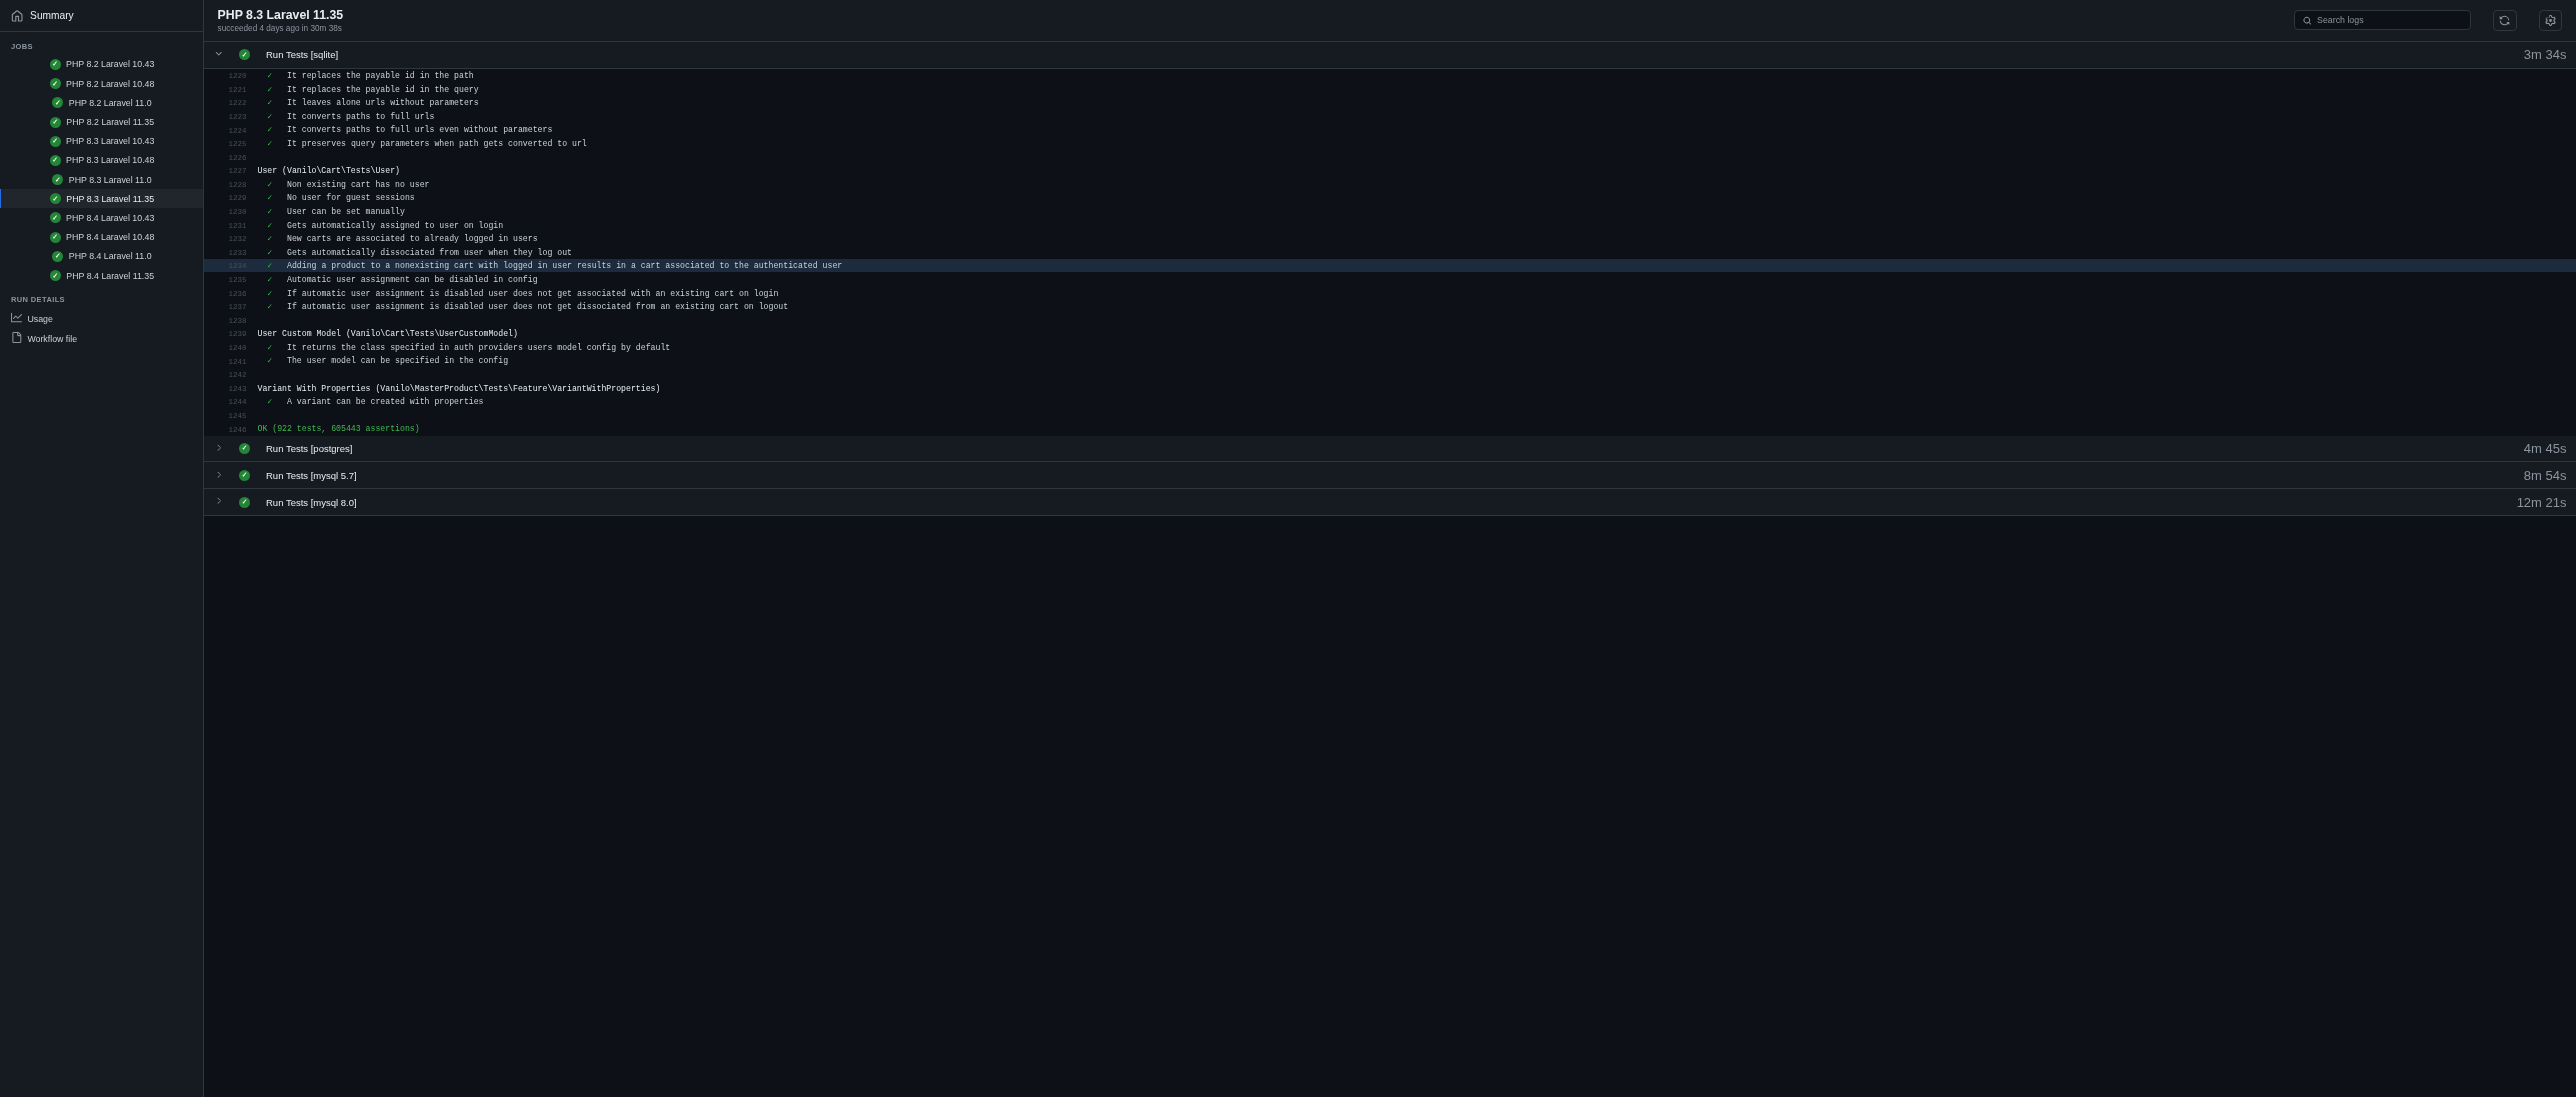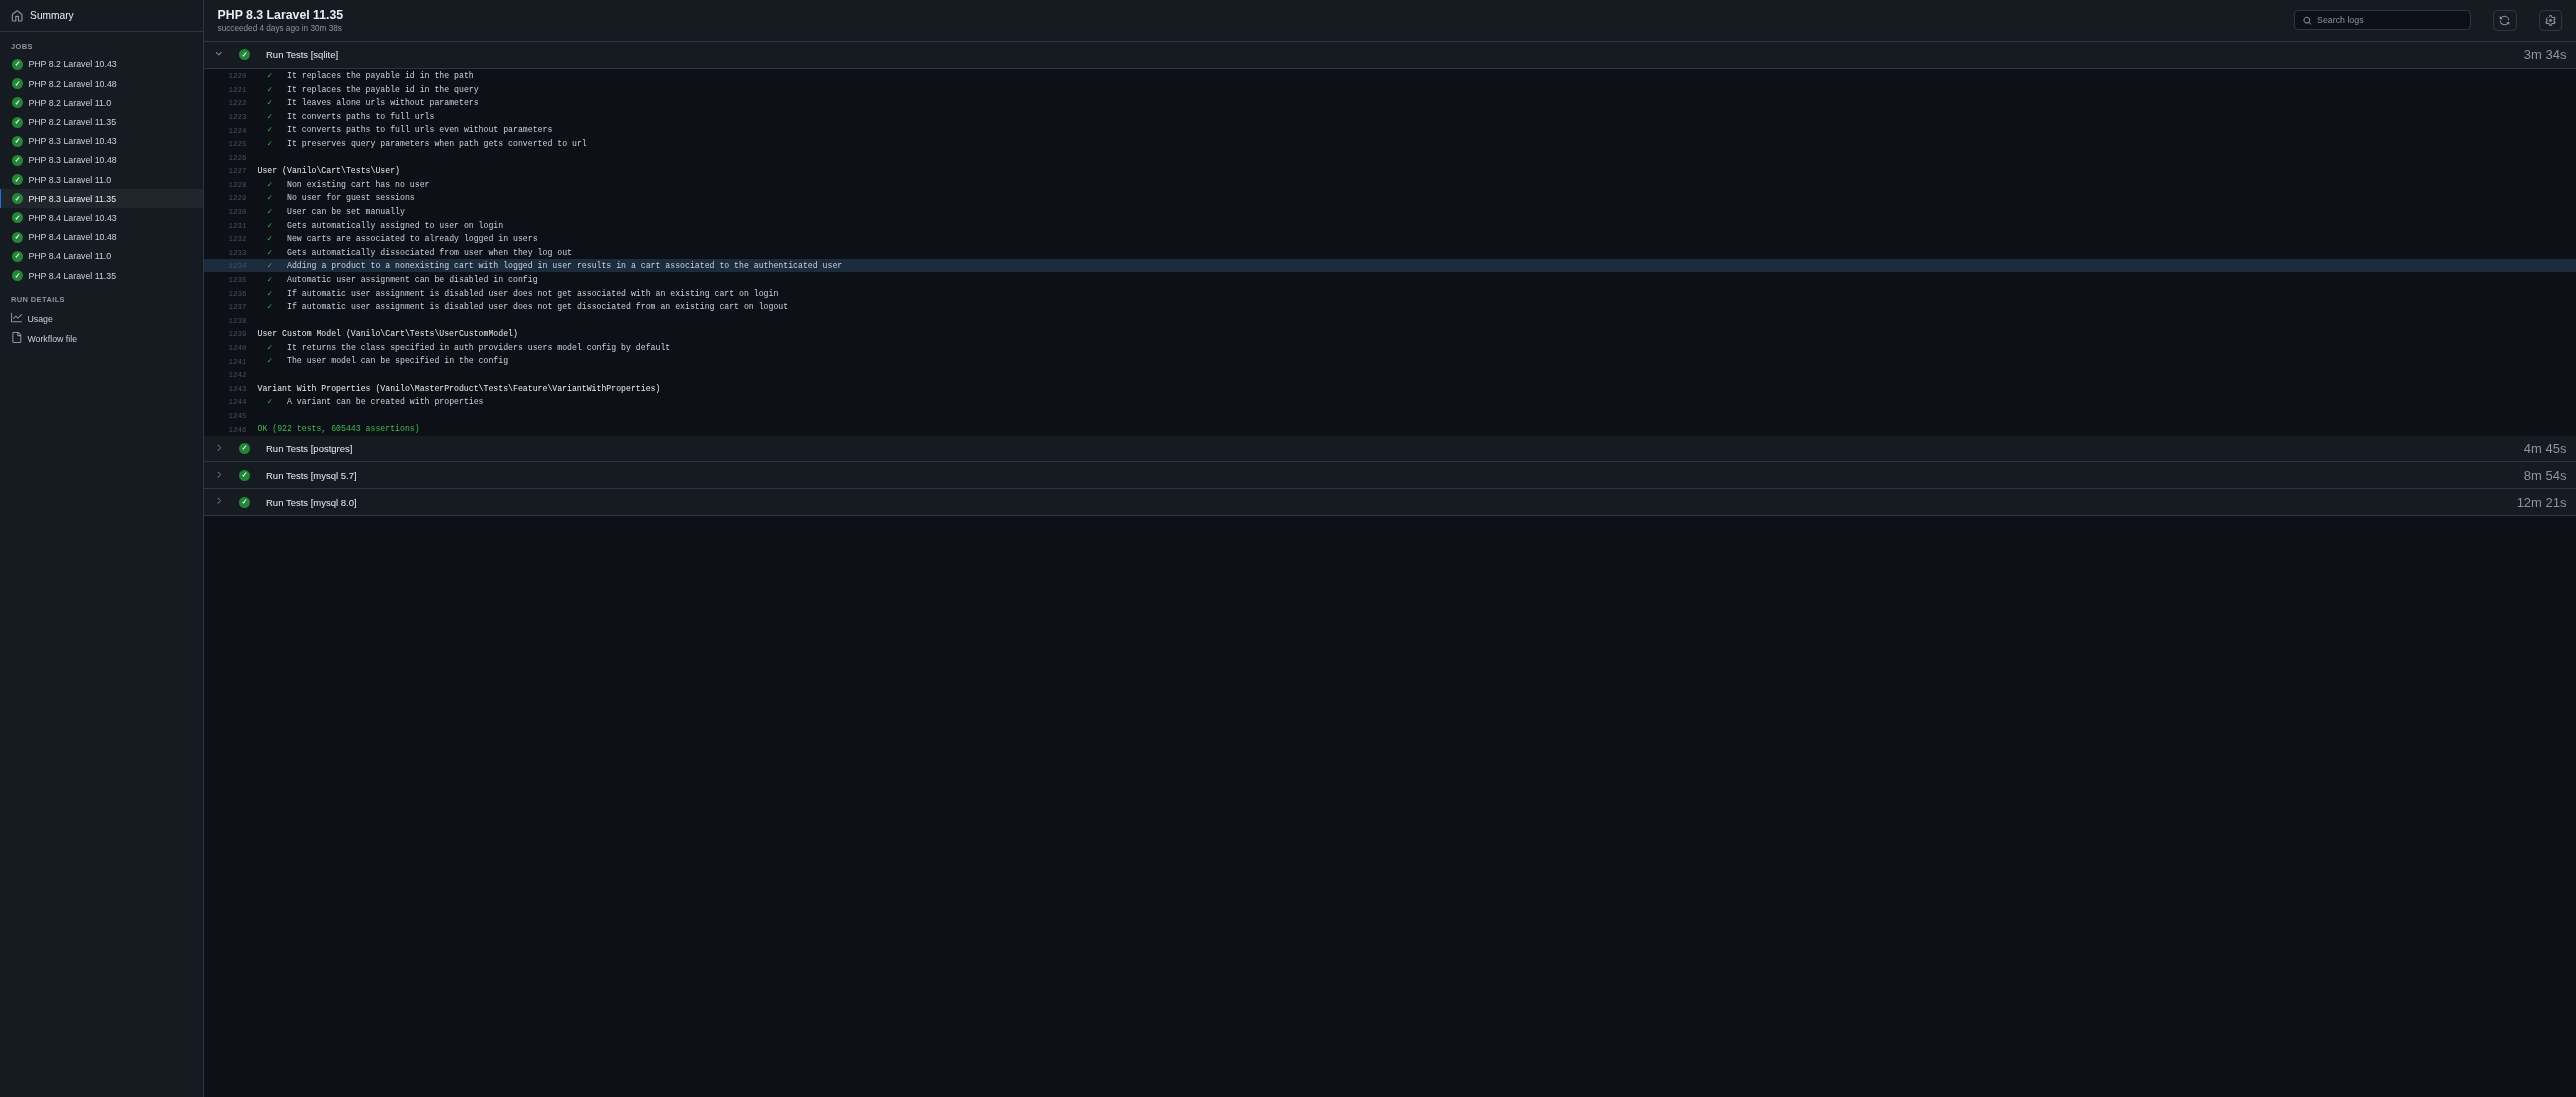--- a/index.html
+++ b/index.html
@@ -53,20 +53,21 @@
 
     .sidebar-job {
       display: flex;
       align-items: center;
       gap: 5.4px;
       padding: 4.1px 11px;
       cursor: pointer;
       font-size: 8.8px;
       color: #c9d1d9;
       border-left: 1.4px solid transparent;
+      justify-content: center;
     }
 
     .sidebar-job.active {
       background: #21262d;
       border-left: 1.4px solid #1f6feb;
       color: #e6edf3;
     }
 
     .icon-check-circle {
       width: 11px;

